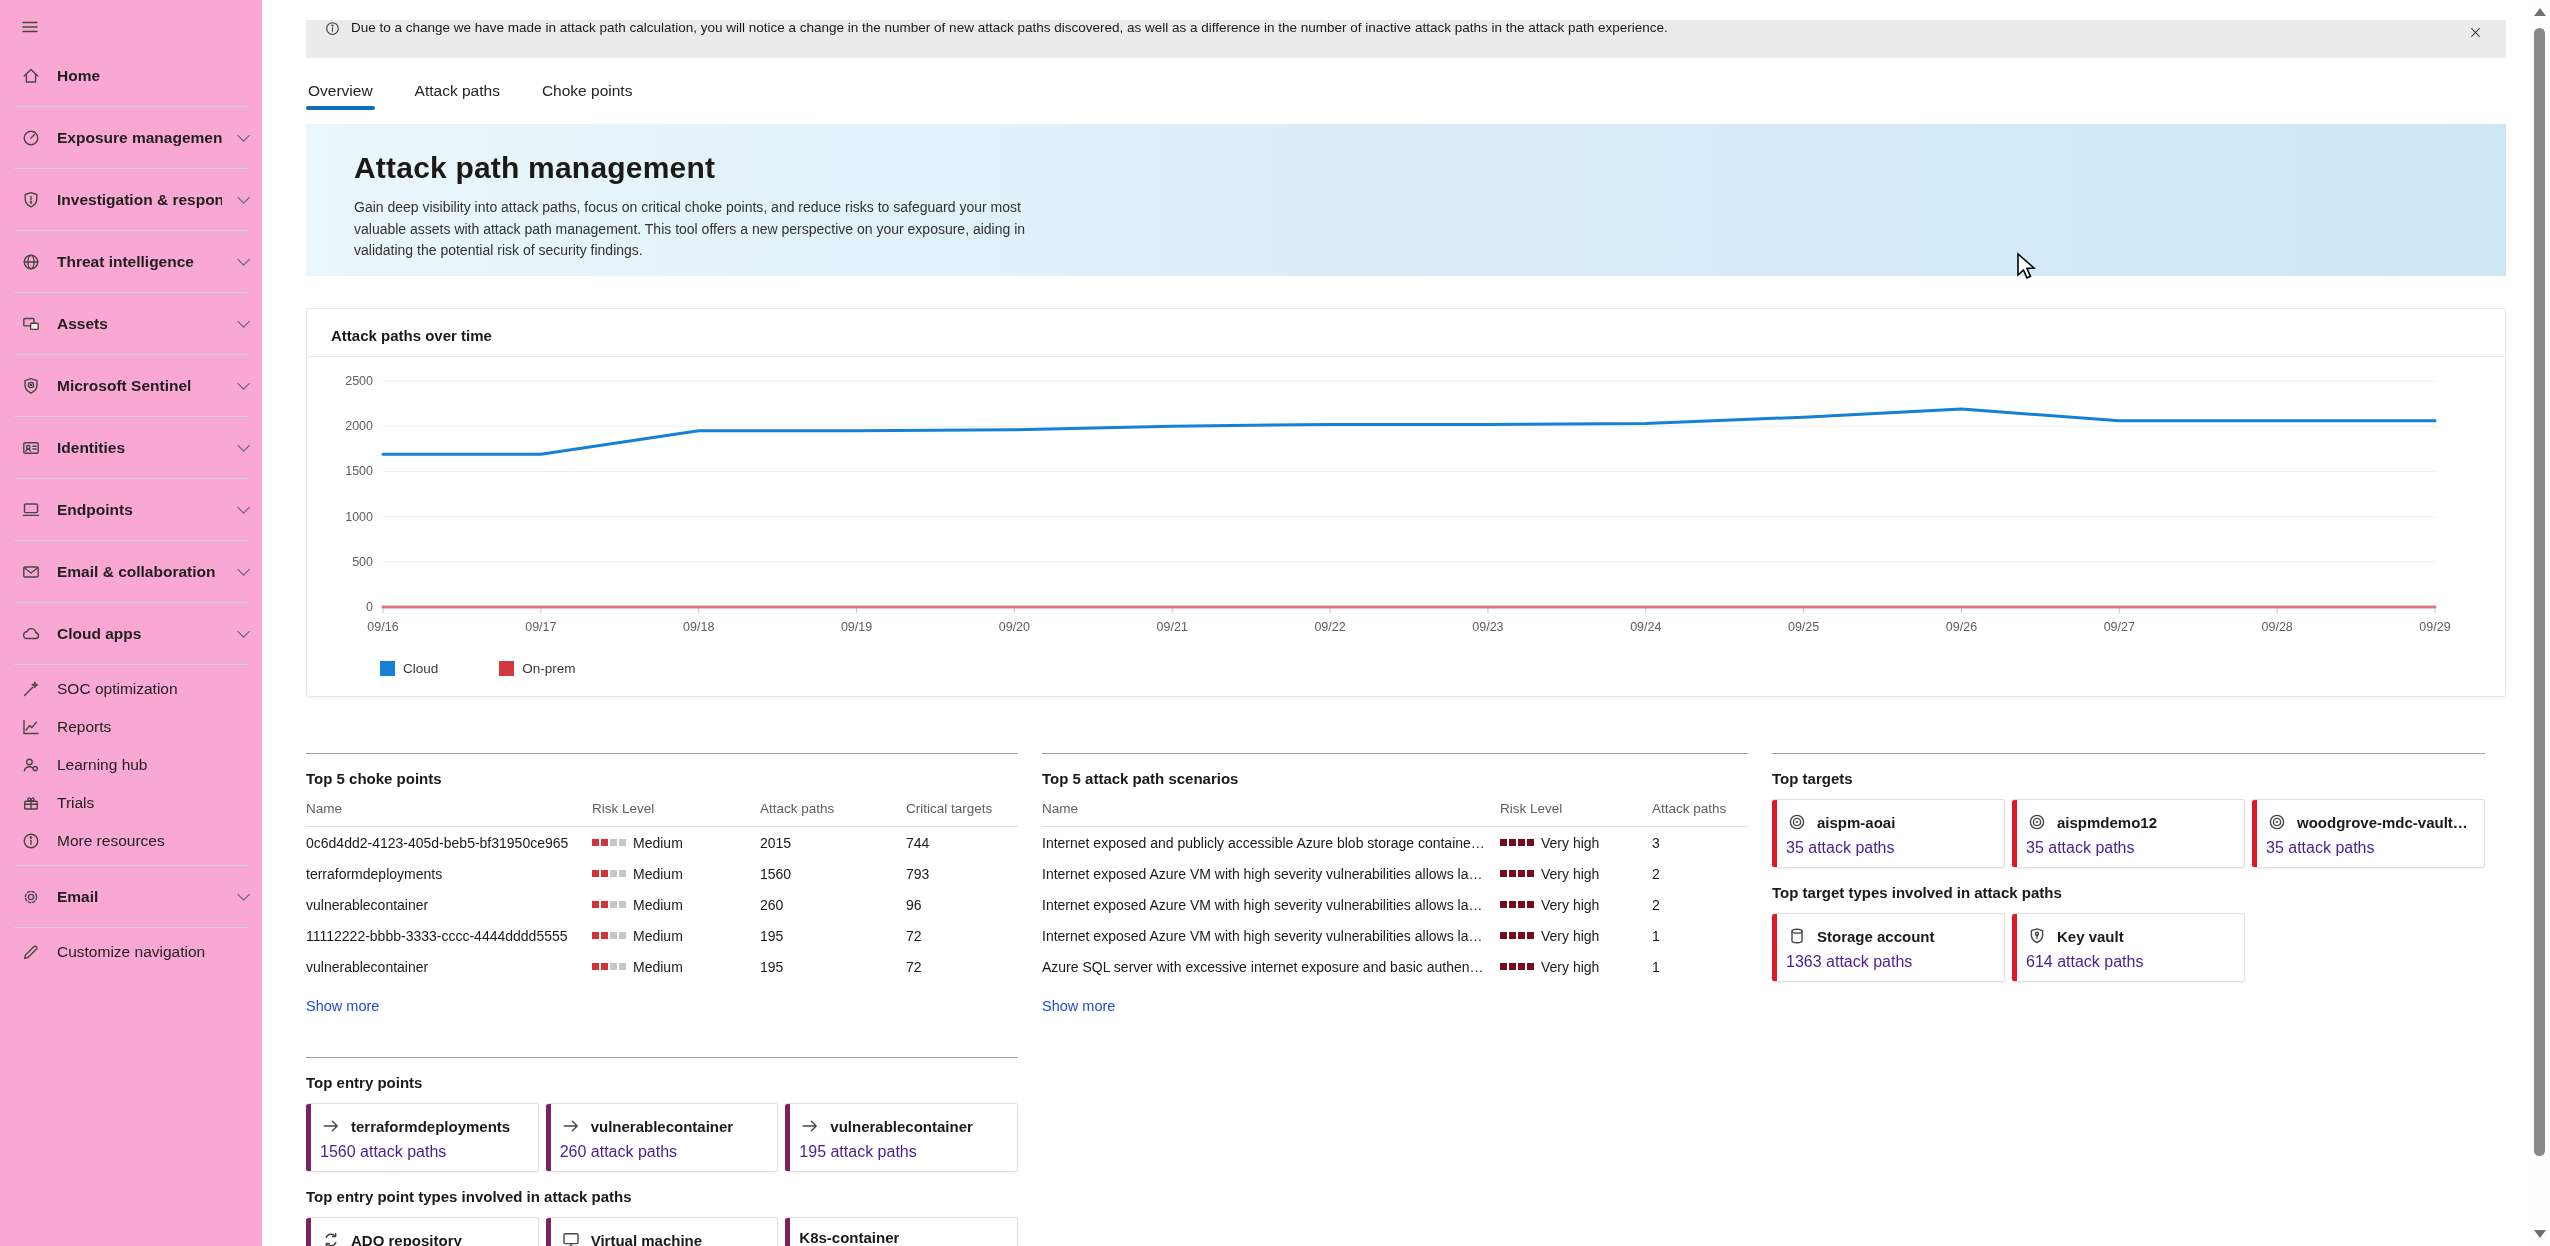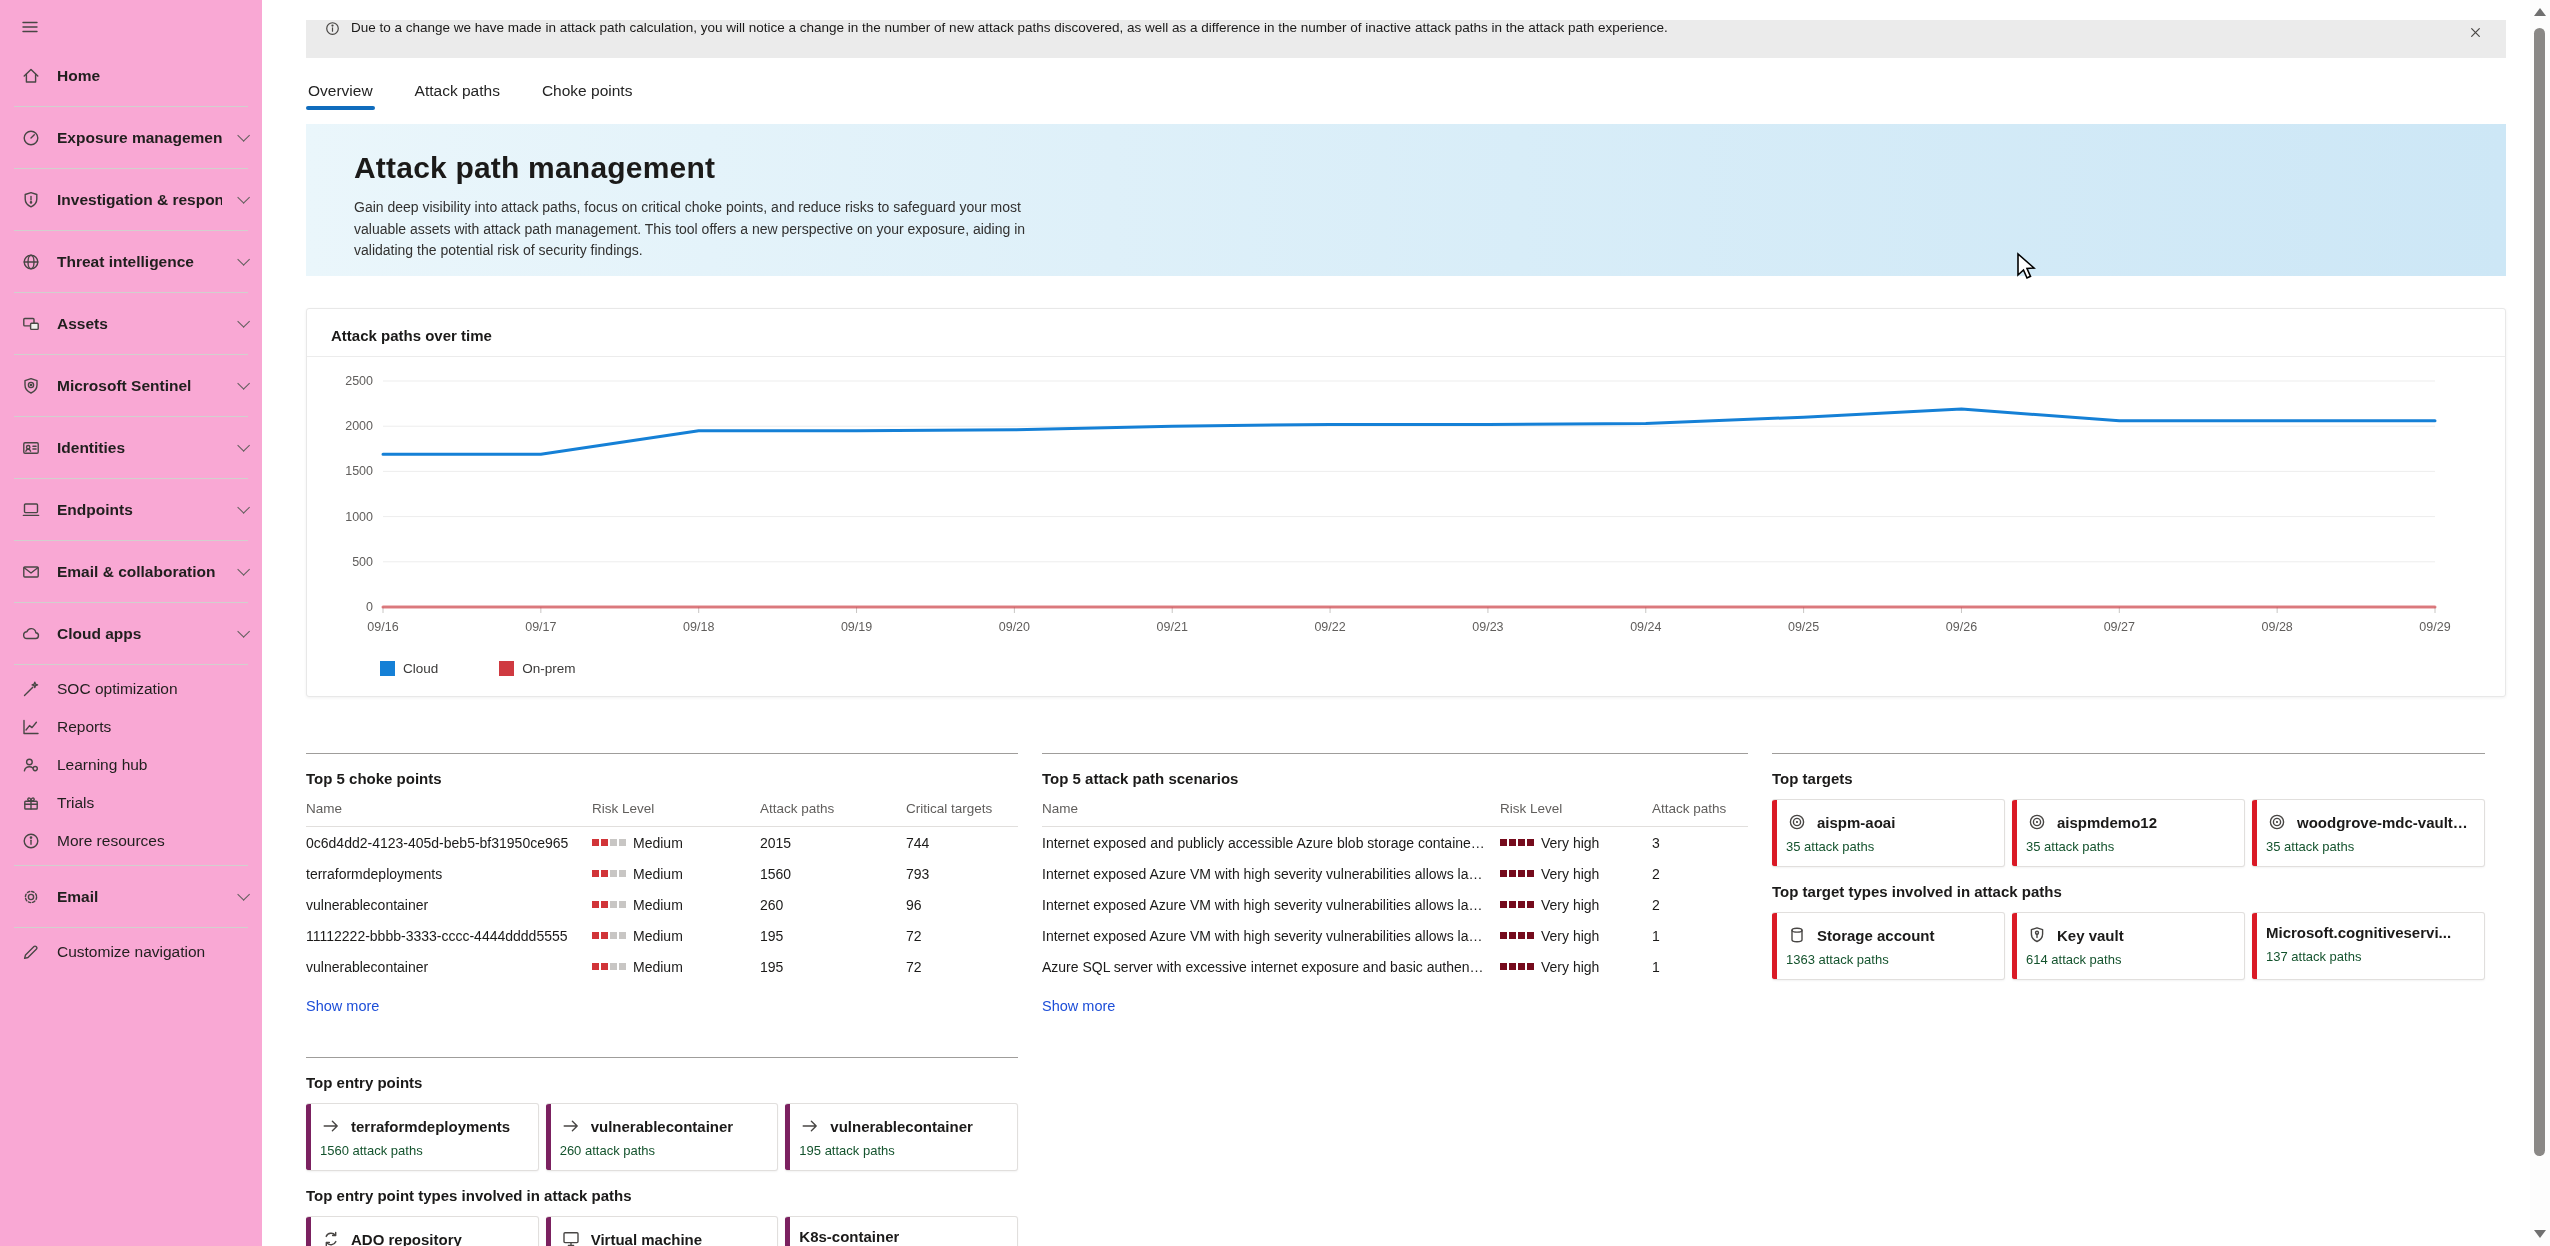--- a/index.html
+++ b/index.html
@@ -63,21 +63,21 @@
   .risk-sq { display:flex; gap:2px; }
   .risk-sq i { width:7px; height:7px; display:block; }
   .show-more { display:inline-block; margin-top:16px; font-size:14.5px; color:#1d4ed8; cursor:pointer; text-decoration:none; }
 
   .cards { display:grid; grid-template-columns:repeat(3,1fr); gap:7px; margin-top:12px; }
   .card { background:#fff; border:1px solid #e1dfdd; border-radius:3px; min-height:68px; padding:11px 12px 10px 14px;
     box-shadow:0 1px 2px rgba(0,0,0,.05); cursor:pointer; position:relative; border-left:none; overflow:hidden; }
   .card .accent { position:absolute; left:0; top:0; bottom:0; width:5px; }
   .card-title-row { display:flex; align-items:center; gap:9px; min-width:0; }
   .card-title { font-size:15px; font-weight:700; white-space:nowrap; overflow:hidden; text-overflow:ellipsis; }
-  .card-sub { margin-top:6px; font-size:13px; color:#14532d; }
+  .card-sub { margin-top:6px; font-size:16px; color:#4c1d95; }
   .card .cicon { width:22px; height:22px; flex:none; display:flex; align-items:center; justify-content:center; }
   .card.no-icon .card-sub { margin-top:8px; }
 
   
   .scrollbar { position:absolute; right:0; top:0; width:20px; height:100%; background:#fdfdfd; }
   .sb-arrow { position:absolute; left:4px; width:0; height:0; border-left:6px solid transparent; border-right:6px solid transparent; }
   .sb-arrow.up { top:8px; border-bottom:8px solid #707070; }
   .sb-arrow.down { bottom:8px; border-top:8px solid #707070; }
   .sb-thumb { position:absolute; left:4px; top:28px; width:11px; height:1128px; background:#8a8886; border-radius:6px; }
 
@@ -733,27 +733,20 @@
                         <path d="M10 2.8 15.6 4.7V9c0 3.9-2.5 6.2-5.6 7.5C6.9 15.2 4.4 12.9 4.4 9V4.7Z"></path>
                         <circle cx="10" cy="7.8" r="1.5"></circle>
                         <path d="M10 9.3v3.2"></path>
                       </g>
                     </svg>
                   </span>
                   <span class="card-title">Key vault</span>
                 </div>
                 <div class="card-sub">614 attack paths</div>
               </div>
-              <div class="card no-icon">
-                <span class="accent" style="background:#da1a26"></span>
-                <div class="card-title-row">
-                  <span class="card-title">Microsoft.cognitiveservi...</span>
-                </div>
-                <div class="card-sub">137 attack paths</div>
-              </div>
             </div>
         </section>
       </div>
 
     </div>
   </main>
 
   <div class="scrollbar">
     <div class="sb-arrow up"></div>
     <div class="sb-thumb"></div>

